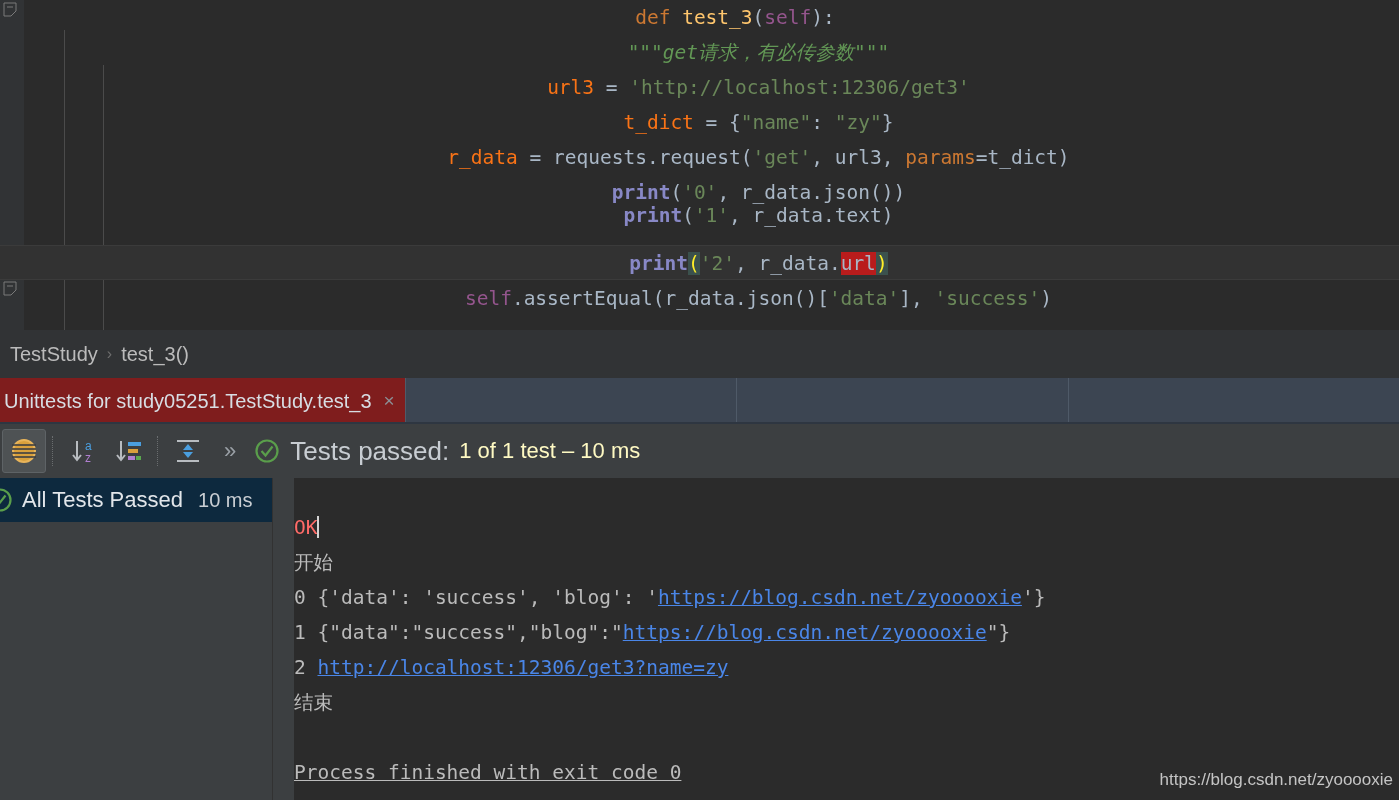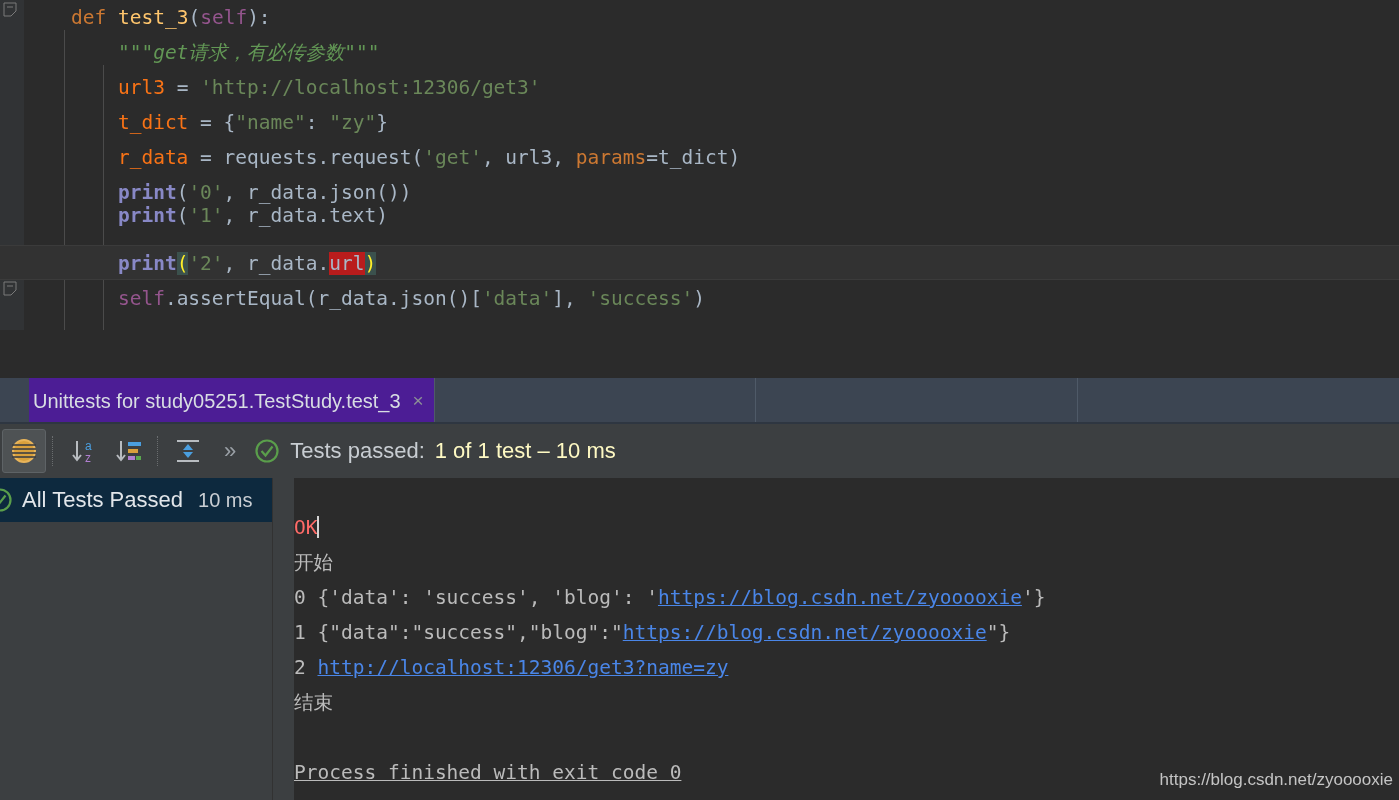--- a/index.html
+++ b/index.html
@@ -8,20 +8,21 @@
     background: #2b2b2b;
     font-family: "Liberation Sans", sans-serif;
     overflow: hidden;
   }
   #app { position: relative; width: 1399px; height: 800px; }
 
   
   .editor {
     position: absolute; left: 0; top: 0; width: 1399px; height: 330px;
     background: #2b2b2b;
+    text-align: center;
   }
   .gutter {
     position: absolute; left: 0; top: 0; width: 24px; height: 330px;
     background: #313335;
   }
   .gutter-fold {
     position: absolute; left: 3px; width: 16px; height: 16px;
     color: #808080;
   }
   .gutter-fold svg { display: block; }
@@ -69,21 +70,21 @@
     position: absolute; left: 0; top: 378px; width: 1399px; height: 46px;
     background: #3c4552;
     display: flex; align-items: stretch;
   }
   .tab {
     display: flex; align-items: center;
     padding: 0 10px 0 4px;
     font-size: 20px; color: #d8dde3;
     position: relative;
   }
-  .tab.active { background: #4c1d95; margin-left: 29px; }
+  .tab.active { background: #7f1d1d; }
   .tab-close {
     margin-left: 12px; font-size: 19px; color: #8c9096;
   }
   .tab-slot {
     flex: 1 1 0; border-left: 1px solid #4f5a68;
   }
   .tabbar-underline {
     position: absolute; left: 0; top: 44px; width: 1399px; height: 2px;
     background: #2e3641;
   }
@@ -103,21 +104,21 @@
   .tb-sep {
     width: 1px; height: 30px; margin: 0 6px;
     border-left: 1px dotted #6a6d6f;
   }
   .tb-chevrons {
     margin-left: 14px; font-size: 22px; color: #9aa0a6; letter-spacing: -2px;
   }
   .status-wrap {
     display: flex; align-items: center; margin-left: 20px; gap: 10px;
   }
-  .status-text { font-size: 22px; color: #c8cdd2; }
+  .status-text { font-size: 26px; color: #c8cdd2; }
   .status-sub { font-size: 22px; color: #fef9c3; }
 
   
   .tree-panel {
     position: absolute; left: 0; top: 478px; width: 272px; height: 328px;
     background: #3c3f41;
     padding-left: 16px;
   }
   .tree-row {
     position: absolute; left: 0; top: 0; width: 272px; height: 44px;
@@ -189,20 +190,25 @@
         <div class="code-line" style="top: 70px;"><span class="txt"><span>        </span><span class="meth">url3</span><span> = </span><span class="str">'http://localhost:12306/get3'</span></span></div>
         <div class="code-line" style="top: 105px;"><span class="txt"><span>        </span><span class="meth">t_dict</span><span> = {</span><span class="str">"name"</span><span>: </span><span class="str">"zy"</span><span>}</span></span></div>
         <div class="code-line" style="top: 140px;"><span class="txt"><span>        </span><span class="meth">r_data</span><span> = requests.request(</span><span class="str">'get'</span><span>, url3, </span><span class="kwarg">params</span><span>=t_dict)</span></span></div>
         <div class="code-line" style="top: 175px;"><span class="txt"><span>        </span><span class="builtin">print</span><span>(</span><span class="str">'0'</span><span>, r_data.json())</span></span></div>
         <div class="code-line" style="top: 198px;"><span class="txt"><span>        </span><span class="builtin">print</span><span>(</span><span class="str">'1'</span><span>, r_data.text)</span></span></div>
         <div class="code-line cur-line" style="top: 245px;"><span class="txt"><span>        </span><span class="builtin">print</span><span class="paren-hl">(</span><span class="str">'2'</span><span>, r_data.</span><span class="ident-hl">url</span><span class="paren-hl">)</span></span></div>
         <div class="code-line" style="top: 281px;"><span class="txt"><span>        </span><span class="self">self</span><span>.assertEqual(r_data.json()[</span><span class="str">'data'</span><span>], </span><span class="str">'success'</span><span>)</span></span></div>
       </div>
   </div>
 
+  <div class="breadcrumb">
+    <span>TestStudy</span>
+    <span class="bc-sep">›</span>
+    <span>test_3()</span>
+  </div>
 
   <div class="tabbar">
     <div class="tab active">
       <span>Unittests for study05251.TestStudy.test_3</span>
       <span class="tab-close">×</span>
     </div>
     <div class="tab-slot"></div>
     <div class="tab-slot"></div>
     <div class="tab-slot"></div>
     <div class="tabbar-underline"></div>

